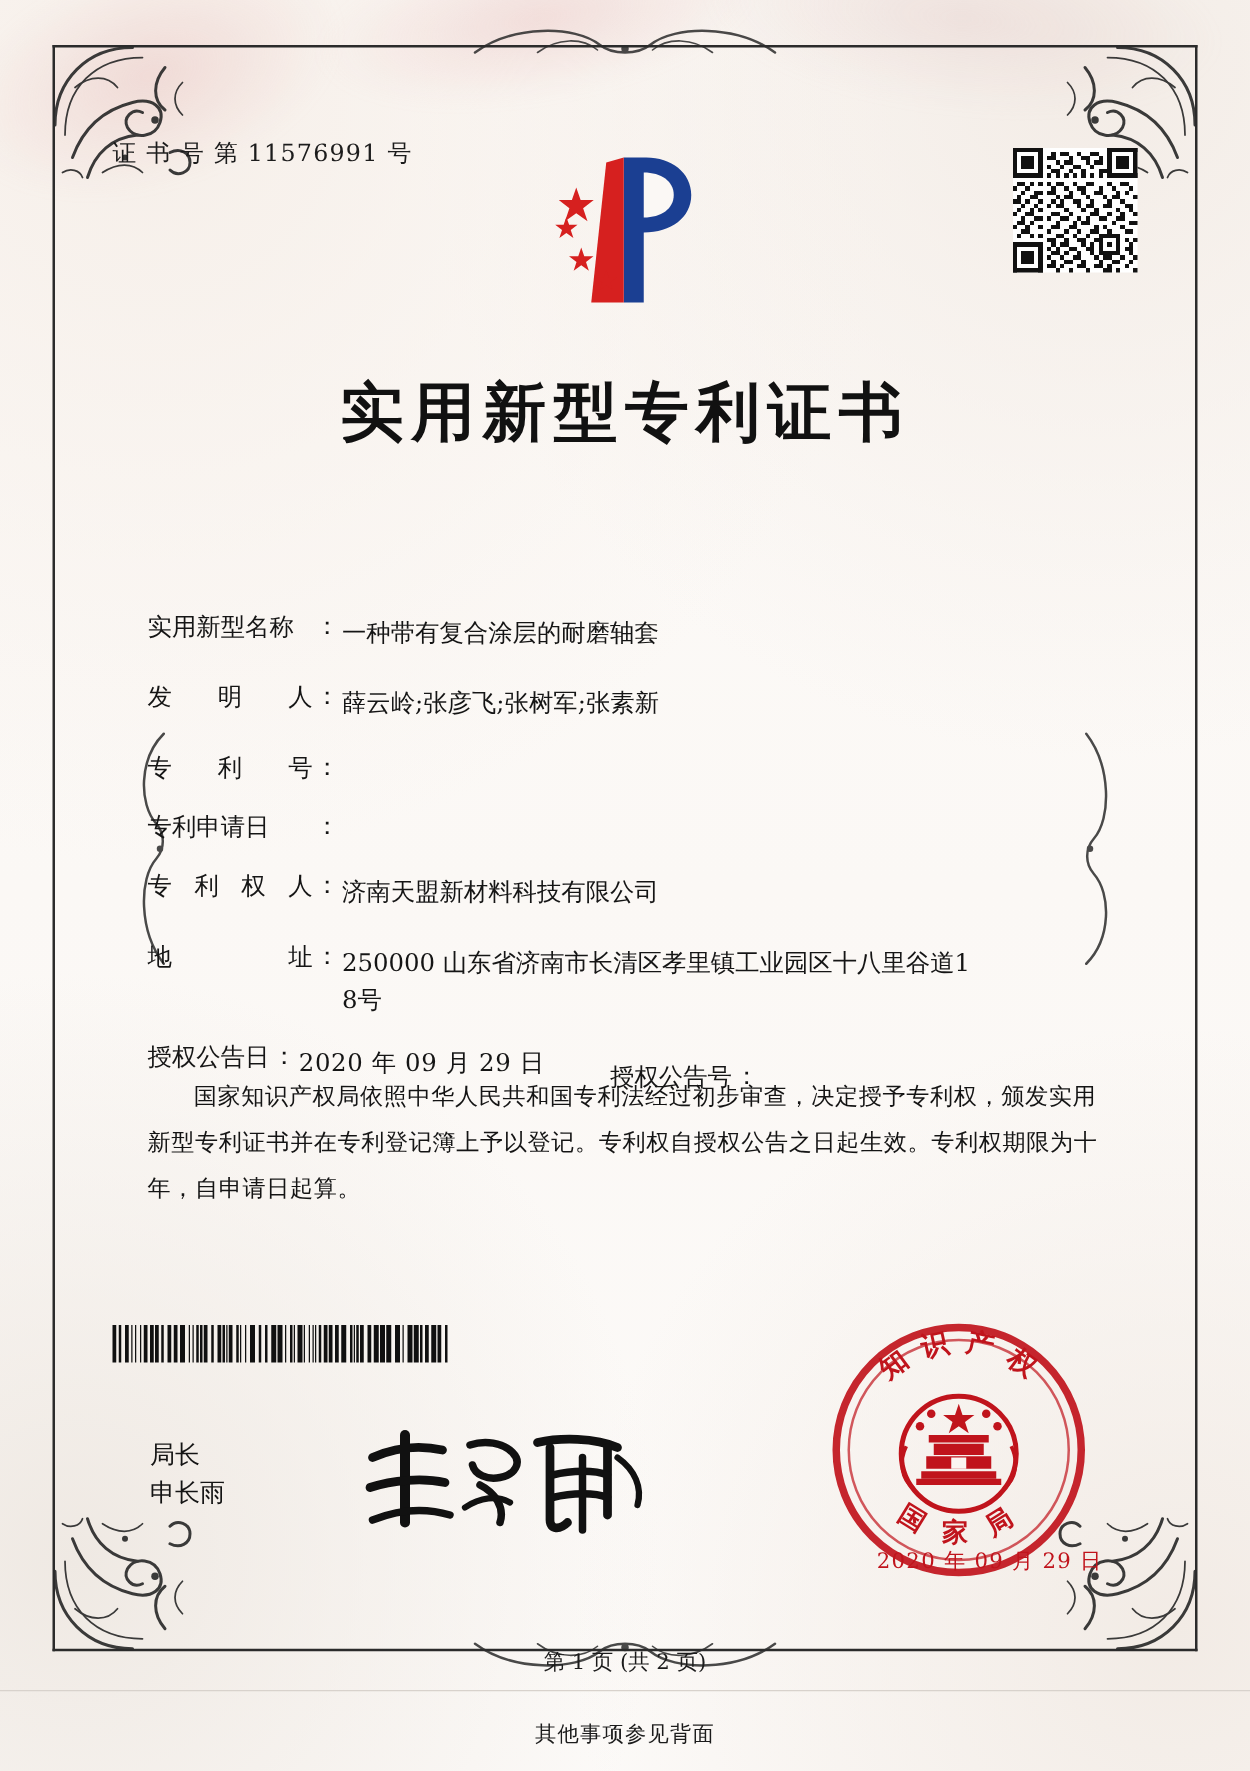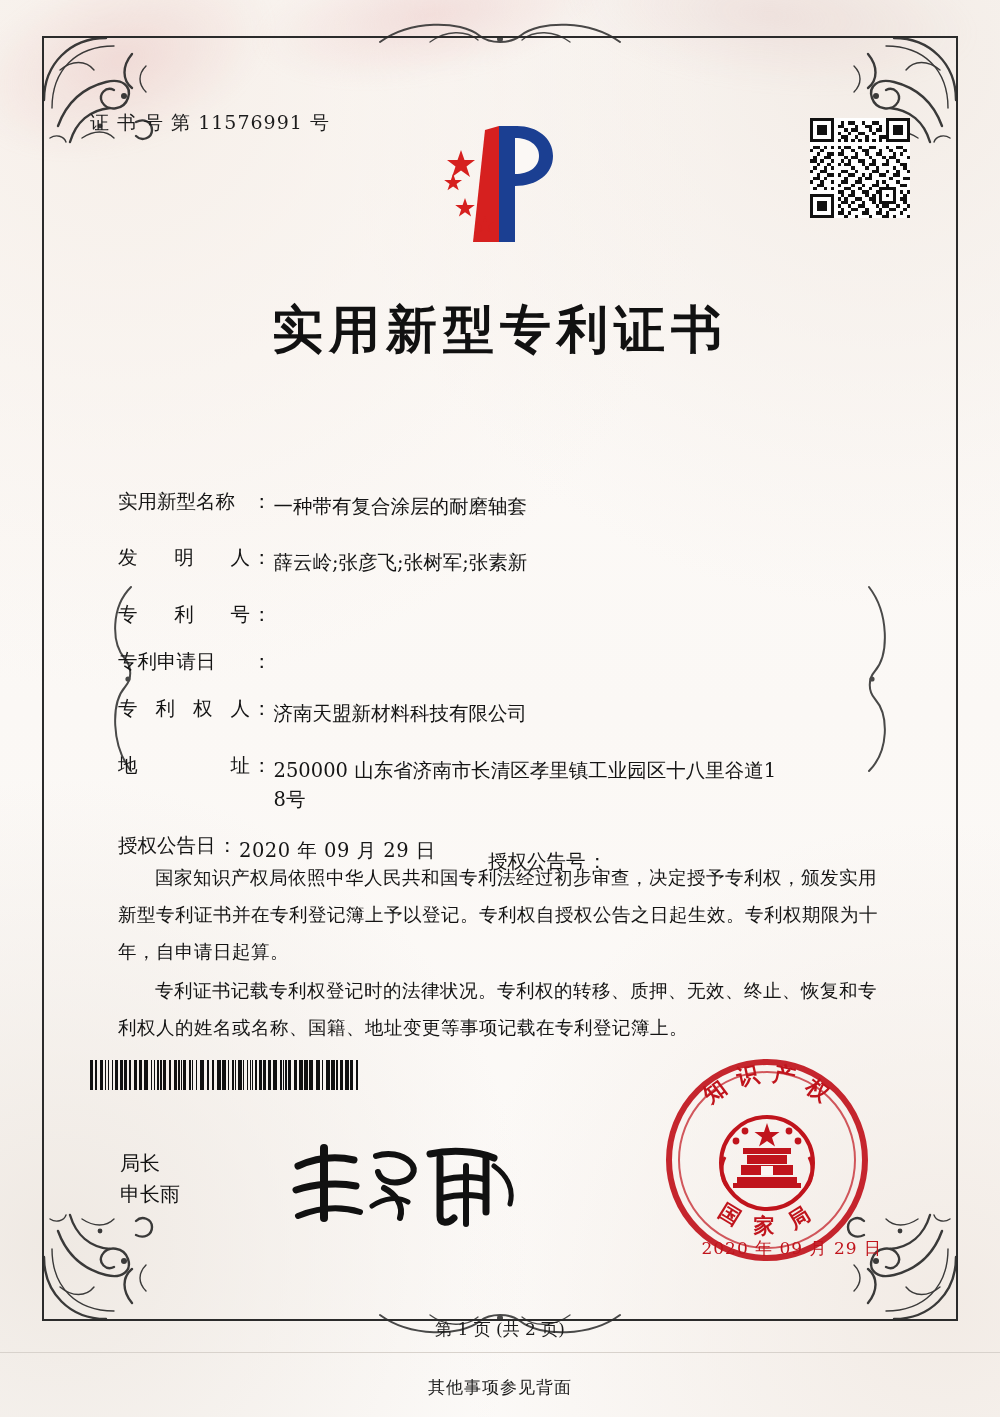--- a/index.html
+++ b/index.html
@@ -574,21 +574,20 @@
     </div>
     <div class="col-b">
       <div class="lab2">授权公告号</div>
       <div class="f-sep">：</div>
     </div>
   </div>
 </div>
 
 <div id="paragraphs" style="position:absolute;left:118px;right:112px;top:838px;">
   <p>国家知识产权局依照中华人民共和国专利法经过初步审查，决定授予专利权，颁发实用新型专利证书并在专利登记簿上予以登记。专利权自授权公告之日起生效。专利权期限为十年，自申请日起算。</p>
-  <p>专利证书记载专利权登记时的法律状况。专利权的转移、质押、无效、终止、恢复和专利权人的姓名或名称、国籍、地址变更等事项记载在专利登记簿上。</p>
 </div>
 
 <div id="barcode">
   <div class="bars" id="bars">
       <i style="width: 3px; margin-right: 2px;"></i>
       <i style="width: 2px; margin-right: 3px;"></i>
       <i style="width: 3px; margin-right: 2px;"></i>
       <i style="width: 1px; margin-right: 2px;"></i>
       <i style="width: 1px; margin-right: 3px;"></i>
       <i style="width: 1px; margin-right: 2px;"></i>

